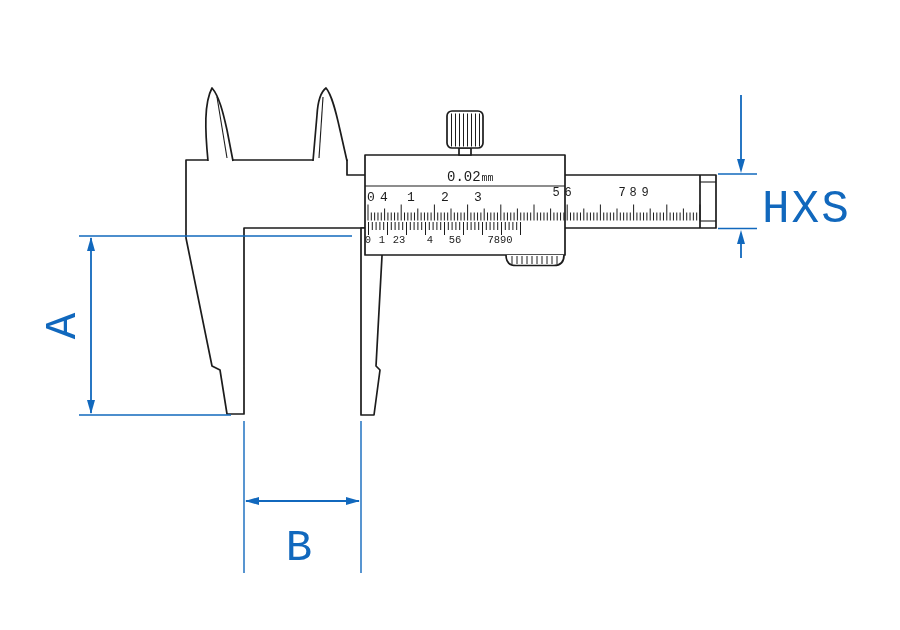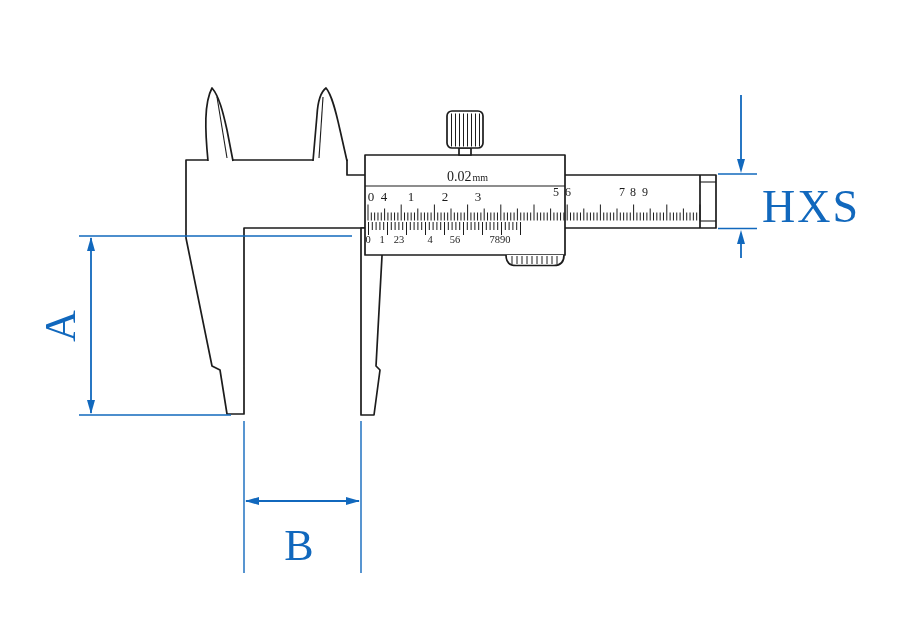--- a/index.html
+++ b/index.html
@@ -4,21 +4,21 @@
 <style>
   :root{
     --line-color:#1c1c1c;
     --accent-color:#1168bd;
     --page-bg:#ffffff;
   }
   html,body{margin:0;padding:0;background:#fff;}
   .stage{
     position:relative;width:900px;height:630px;
     background:var(--page-bg);
-    font-family:Liberation Serif, serif;
+    font-family:Liberation Mono, monospace;
     overflow:hidden;
     text-align:center;
   }
   svg{display:block;}
   .ink{fill:none;stroke:var(--line-color);stroke-width:1.7;stroke-linejoin:round;}
   .ink-fill{fill:#ffffff;stroke:var(--line-color);stroke-width:1.7;stroke-linejoin:round;}
   .ink-thin{fill:none;stroke:var(--line-color);stroke-width:1.1;}
   .tick{stroke:var(--line-color);stroke-width:1;}
   .blue{stroke:var(--accent-color);stroke-width:1.8;fill:none;}
   .blue-ext{stroke:var(--accent-color);stroke-width:1.4;fill:none;}

